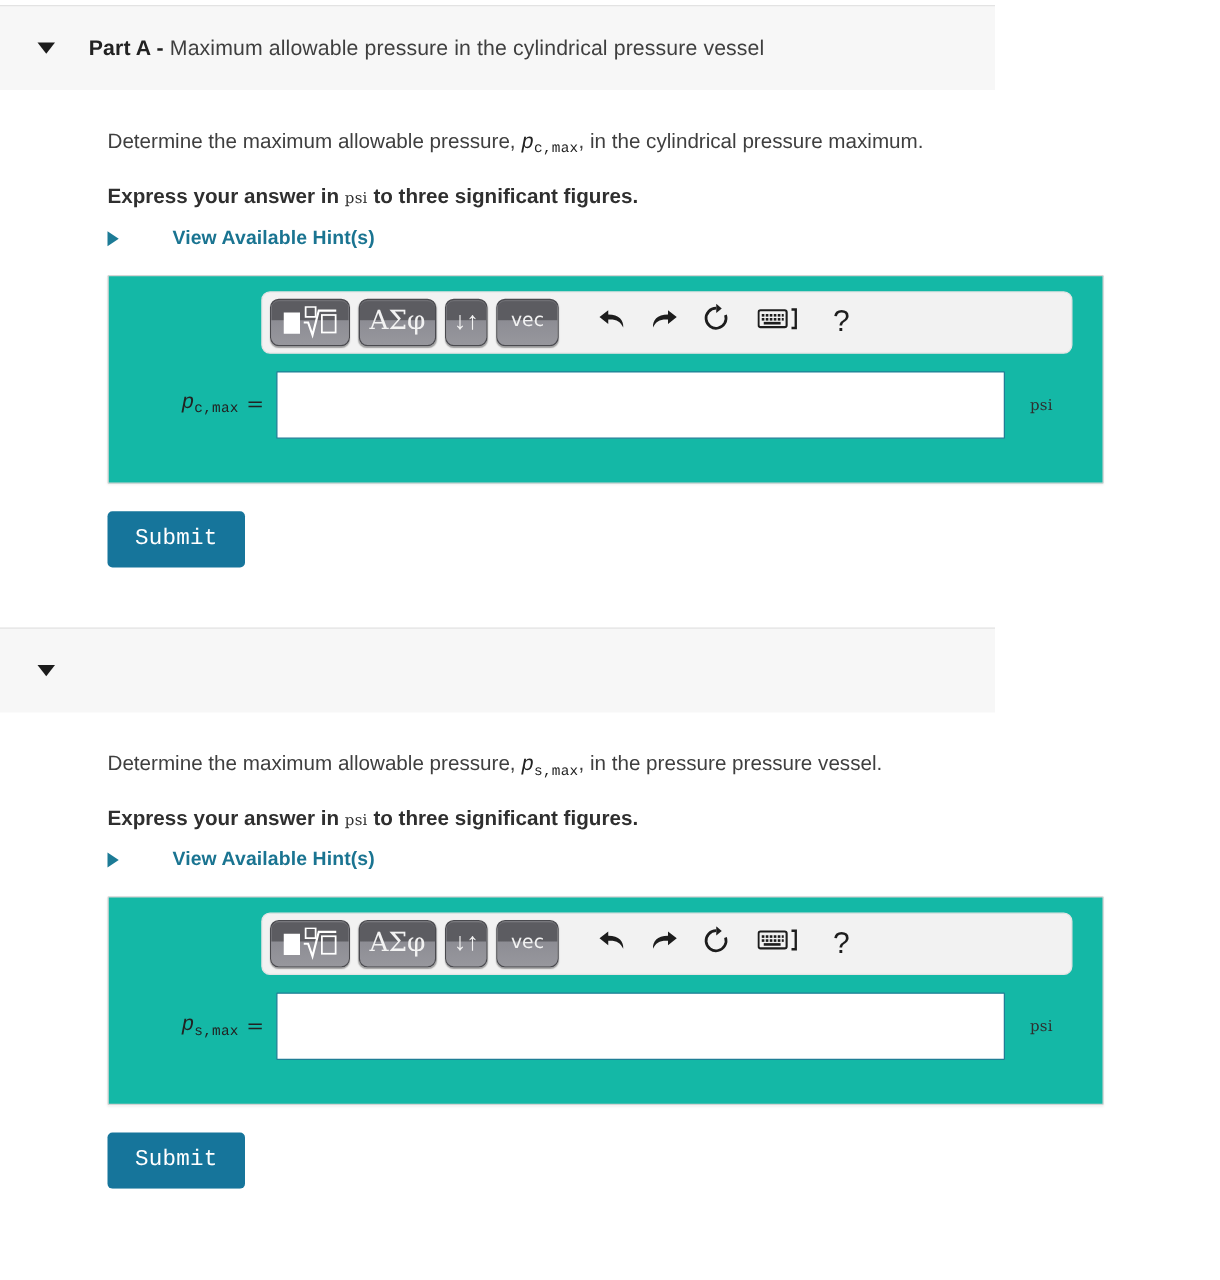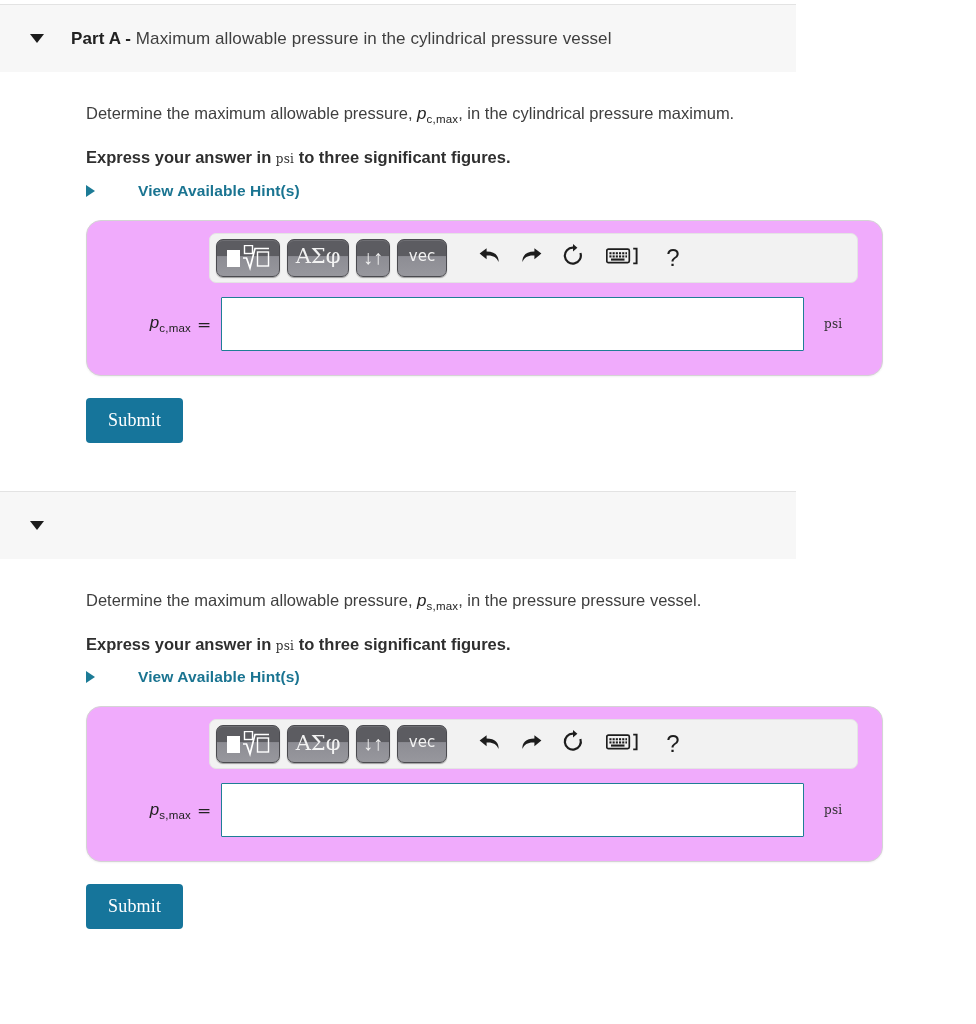--- a/index.html
+++ b/index.html
@@ -59,21 +59,21 @@
   .express {
     font-size: 16.5px;
     font-weight: bold;
     color: #2f2f2f;
     margin-top: 19px;
     line-height: 1.35;
   }
 
   
   .mathvar {
-    font-family: Liberation Sans, sans-serif;
+    font-family: Liberation Mono, monospace;
     font-style: italic;
     font-size: 17px;
     font-weight: normal;
     color: #222;
     letter-spacing: 0;
   }
   .mathvar .sub {
     font-style: normal;
     font-size: 11.5px;
     vertical-align: -0.33em;
@@ -109,24 +109,24 @@
     font-weight: bold;
     font-size: 15.5px;
     letter-spacing: 0.1px;
   }
 
   
   .answer-box {
     margin-top: 20px;
     width: 797px;
     border: 1px solid #d4d4d4;
-    border-radius: 15px;
-    background: #f0abfc;
+    border-radius: 1px;
+    background: #14b8a6;
     box-shadow: 0 1px 2px rgba(0,0,0,0.055);
-    padding: 12px 18px 24px 18px;
+    padding: 12px 18px 35px 18px;
   }
 
   
   .mathbar {
     background: #f2f2f2;
     border: 1px solid #e4e4e4;
     border-radius: 7px;
     height: 50px;
     margin-left: 104px;
     margin-right: 6px;
@@ -207,21 +207,21 @@
     width: 40px;
   }
 
   
   .submit-btn {
     margin-top: 22px;
     background: #16759b;
     color: #ffffff;
     border: none;
     border-radius: 4px;
-    font-family: Liberation Serif, serif;
+    font-family: Liberation Mono, monospace;
     font-size: 18px;
     padding: 13px 22px 14px 22px;
     cursor: pointer;
     line-height: 1;
     letter-spacing: 0.2px;
   }
 
   .section-gap { height: 44px; }
 </style>
 </head>

